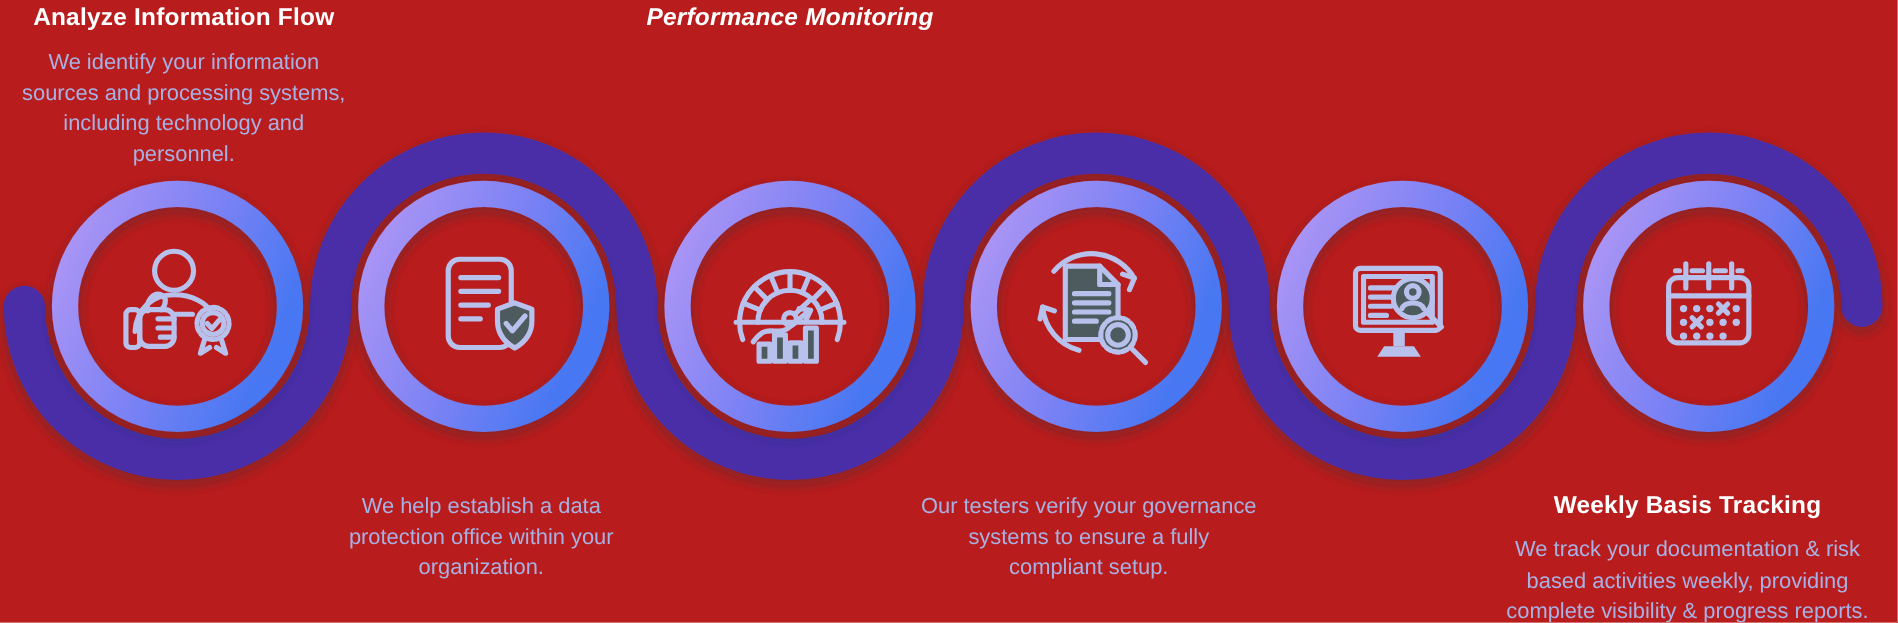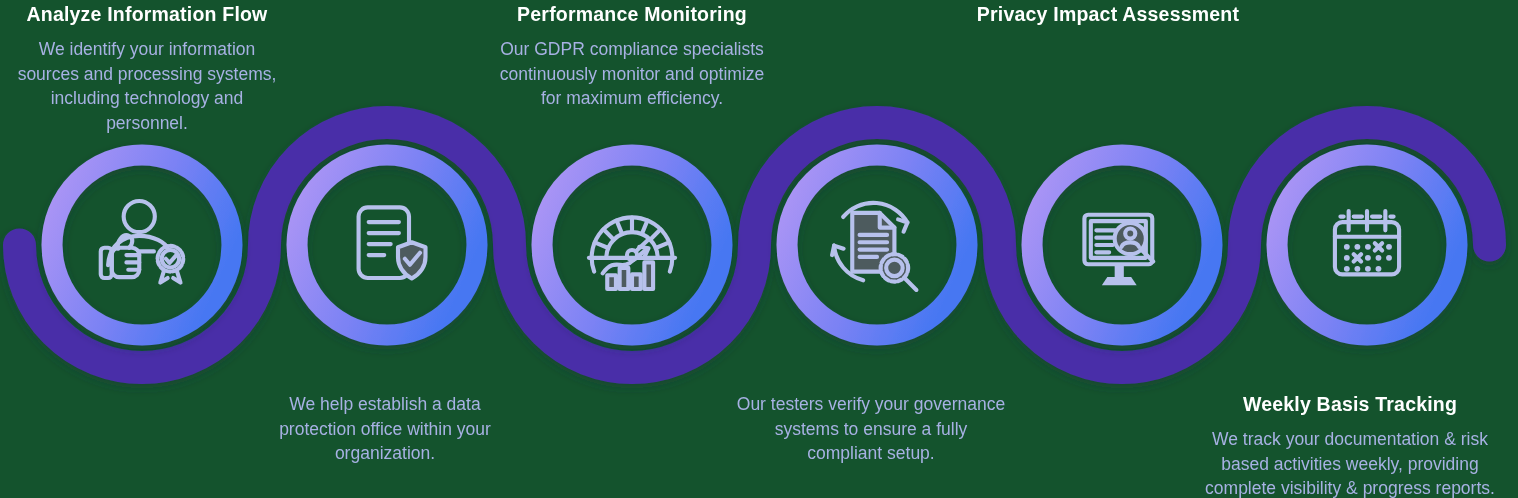--- a/index.html
+++ b/index.html
@@ -1,19 +1,19 @@
 <!DOCTYPE html>
 <html><head>
 <meta charset="utf-8">
 <style>
   html,body{margin:0;padding:0;}
   .stage{
     position:relative;
     width:1518px;height:498px;
-    background:#14532d;
+    background:#b91c1c;
     overflow:hidden;
     font-family:"Liberation Sans", sans-serif;
   }
   .bg-graphic{position:absolute;left:0;top:0;}
   .icon-wrap{position:absolute;width:110px;height:110px;}
   .icon-wrap svg{display:block;width:110px;height:110px;}
   .step-text{position:absolute;width:360px;text-align:center;}
   .step-text.top{top:2px;}
   .step-text.bottom{top:392px;}
   .step-title{
@@ -166,35 +166,31 @@
 including technology and
 personnel.</p>
   </div>
 
   <div class="step-text bottom" style="left:205px;">
     <p class="step-desc">We help establish a data
 protection office within your
 organization.</p>
   </div>
 
-  <div class="step-text top" style="left:452px;">
+  <div class="step-text top" style="left:452px;font-style:italic;">
     <h3 class="step-title">Performance Monitoring</h3>
-    <p class="step-desc">Our GDPR compliance specialists
-continuously monitor and optimize
-for maximum efficiency.</p>
   </div>
 
   <div class="step-text bottom" style="left:691px;">
     <p class="step-desc">Our testers verify your governance
 systems to ensure a fully
 compliant setup.</p>
   </div>
 
   <div class="step-text top" style="left:928px;">
-    <h3 class="step-title">Privacy Impact Assessment</h3>
   </div>
 
   <div class="step-text bottom" style="left:1170px;">
     <h3 class="step-title">Weekly Basis Tracking</h3>
     <p class="step-desc">We track your documentation &amp; risk
 based activities weekly, providing
 complete visibility &amp; progress reports.</p>
   </div>
 
 </div>

